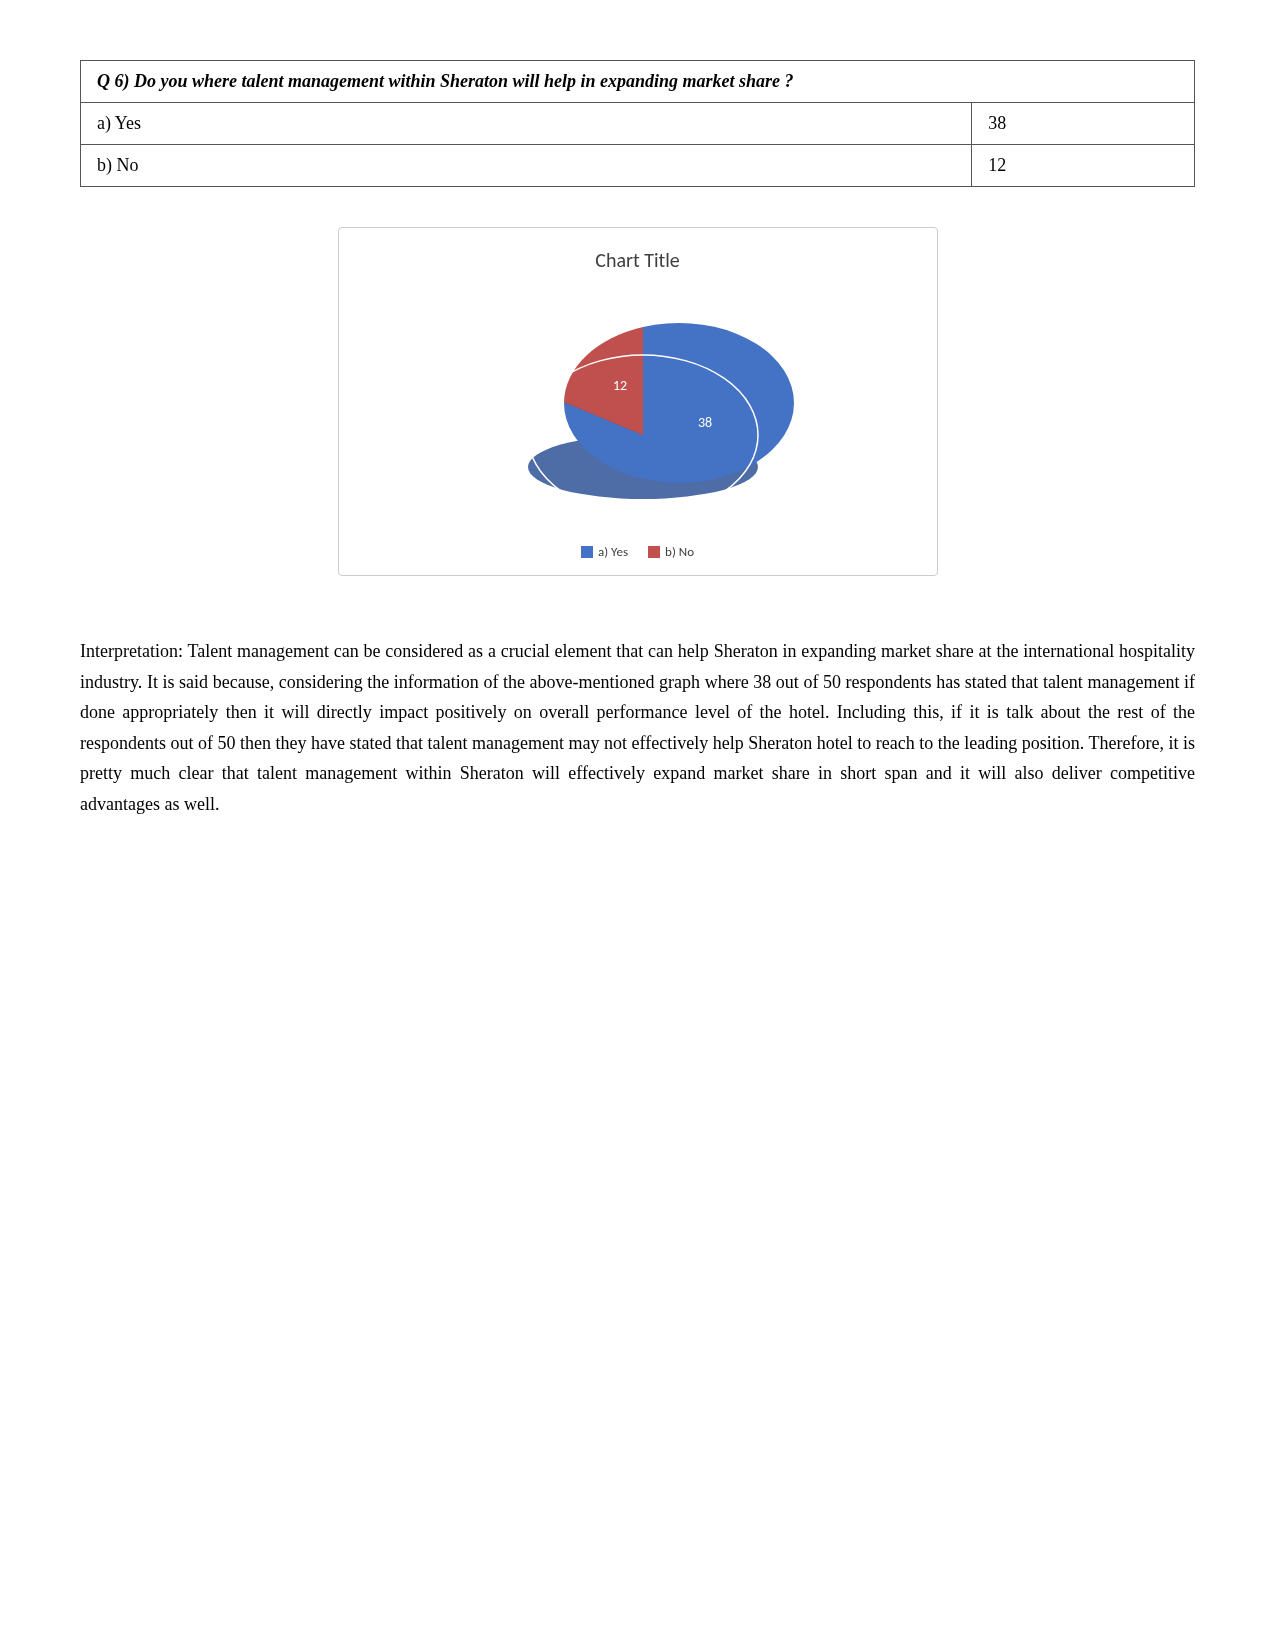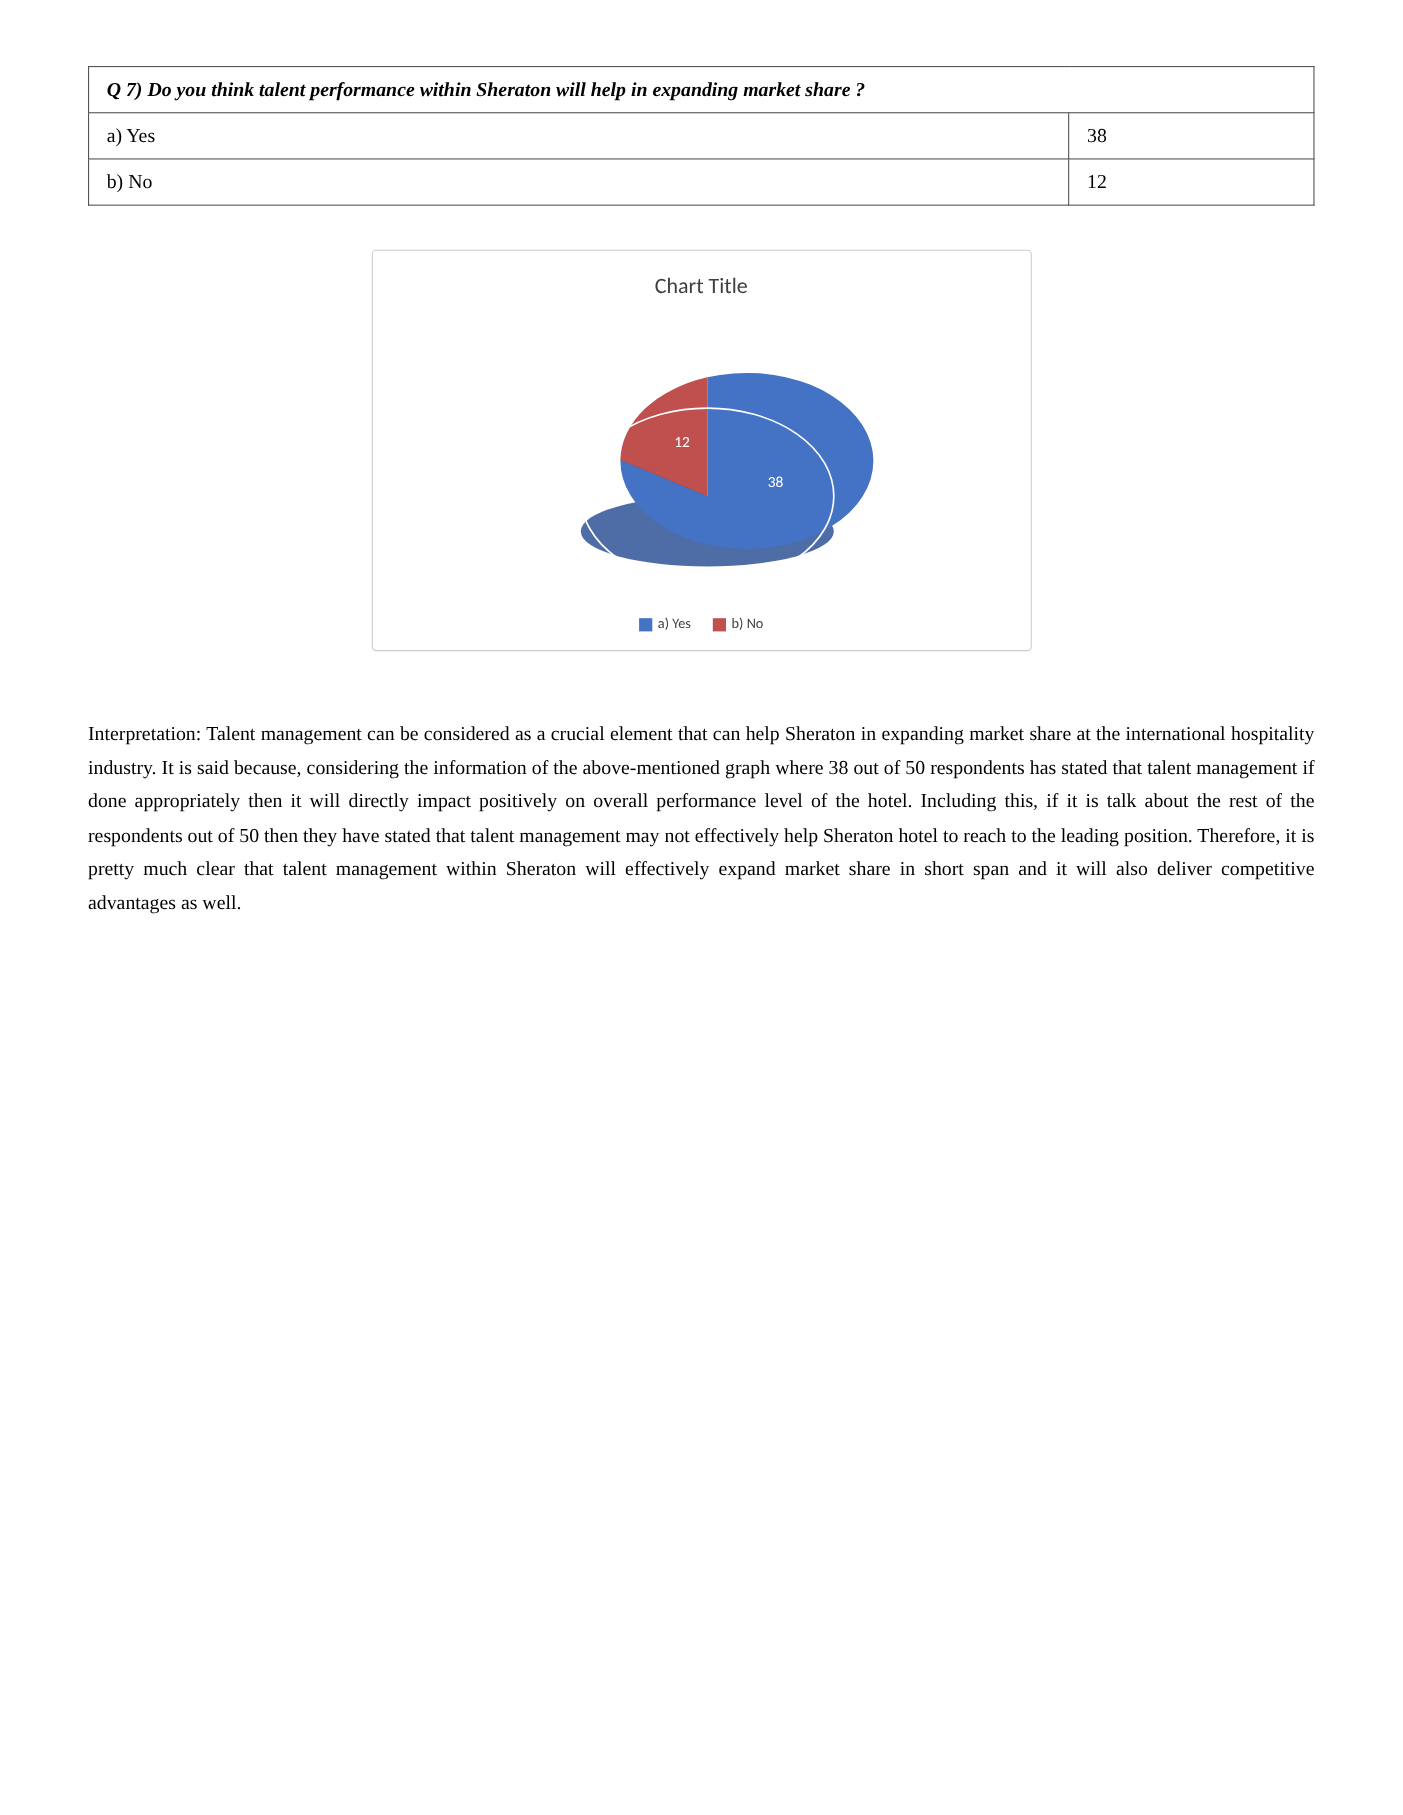--- a/index.html
+++ b/index.html
@@ -45,21 +45,20 @@
       border: 1px solid #ccc;
       border-radius: 4px;
       padding: 20px 20px 16px 20px;
       background: #fff;
     }
     .chart-title {
       text-align: center;
       font-size: 20px;
       font-family: "Calibri", "Arial", sans-serif;
       color: #404040;
-      margin-bottom: 16px;
     }
     .chart-area {
       display: flex;
       justify-content: center;
       align-items: center;
       margin-bottom: 12px;
     }
 
     
     .legend {
@@ -89,22 +88,22 @@
       margin-top: 32px;
     }
   </style>
 </head>
 <body>
 
 <table class="question-table">
   <tbody>
       <tr>
     <td colspan="2" class="question-header">
-      <span>Q  7)</span>
-      <span>Do you think talent performance within Sheraton will help in expanding market share ?</span>
+      <span>Q  6)</span>
+      <span>Do you where talent management within Sheraton will help in expanding market share ?</span>
     </td>
   </tr>
   <tr class="answer-row">
     <td class="answer-label">a) Yes</td>
     <td class="answer-value">38</td>
   </tr>
   <tr class="answer-row">
     <td class="answer-label">b) No</td>
     <td class="answer-value">12</td>
   </tr>

